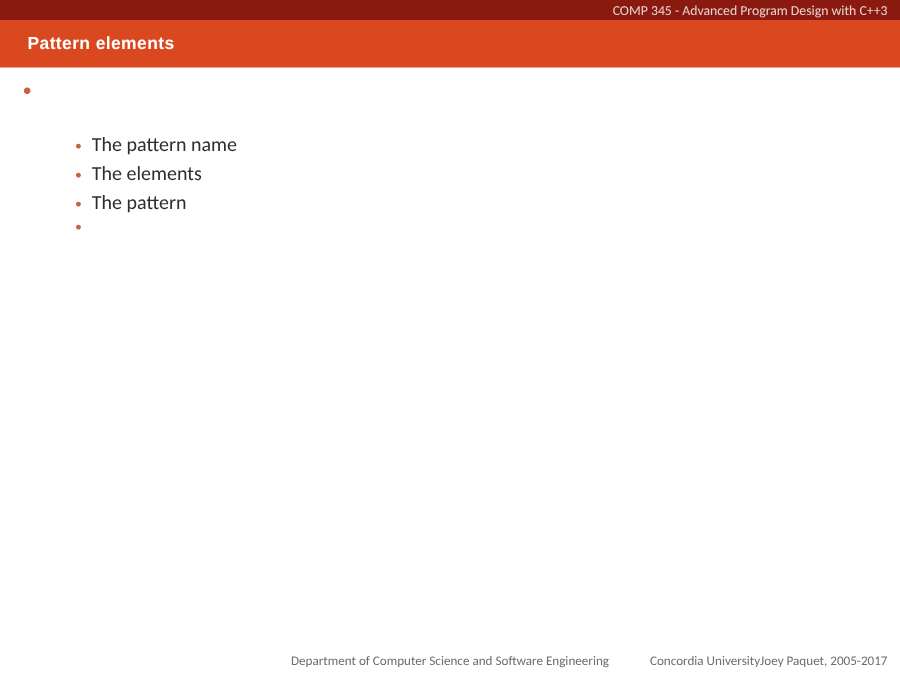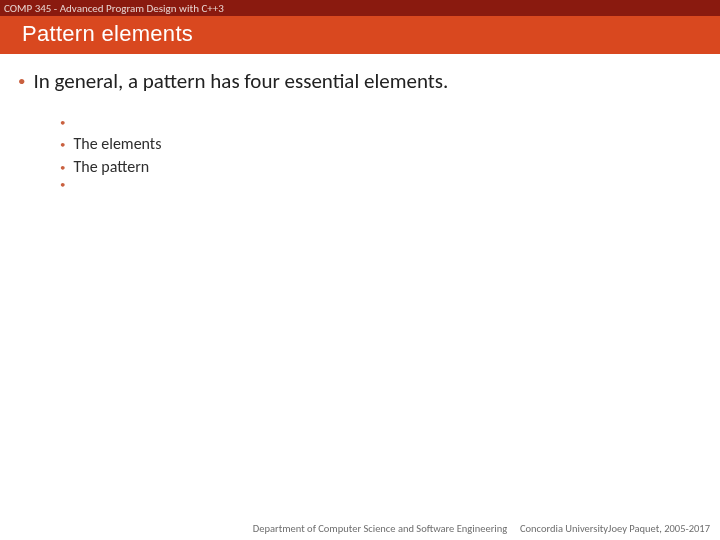--- a/index.html
+++ b/index.html
@@ -11,29 +11,29 @@
     position: relative;
     overflow: hidden;
     color: #3b3b3b;
   }
   .topbar {
     background: #8a1a0f;
     color: #e7d3cf;
     font-size: 11px;
     padding: 2px 10px 2px 4px;
     display: flex;
-    justify-content: flex-start;
+    justify-content: flex-end;
     align-items: center;
     height: 16px;
   }
   .titlebar {
     background: #d9481f;
     color: #ffffff;
-    font-size: 22px;
-    font-weight: 400;
+    font-size: 14px;
+    font-weight: 700;
     padding: 4px 0 6px 22px;
     height: 38px;
     display: flex;
     align-items: center;
     letter-spacing: 0.3px;
     font-family: "Segoe UI Light", "Segoe UI", Arial, sans-serif;
   }
   .content {
     padding: 14px 18px 0 18px;
   }
@@ -80,43 +80,42 @@
     justify-content: flex-end;
     align-items: center;
     font-size: 10.5px;
     color: #6e6e6e;
     padding: 0 10px 4px 6px;
   }
   .footer .center {
     position: absolute;
     left: 50%;
     transform: translateX(-50%);
-    margin-left: 20px;
   }
 </style>
 </head>
 <body>
 
 <div class="topbar">
   <span>COMP 345 - Advanced Program Design with C++</span>
   <span>3</span>
 </div>
 
 <div class="titlebar">
   <span>Pattern elements</span>
 </div>
 
 <div class="content">
   <div class="main-line">
     <span class="bullet">•</span>
-    <span>In general, a pattern has four essential elements.</span>
   </div>
   <div class="sublist">
     <div class="sub-item">
       <span class="sub-bullet">•</span>
+      <span>The pattern name</span>
     </div>
     <div class="sub-item">
       <span class="sub-bullet">•</span>
       <span>The elements</span>
     </div>
     <div class="sub-item">
       <span class="sub-bullet">•</span>
       <span>The pattern</span>
     </div>
     <div class="sub-item">

